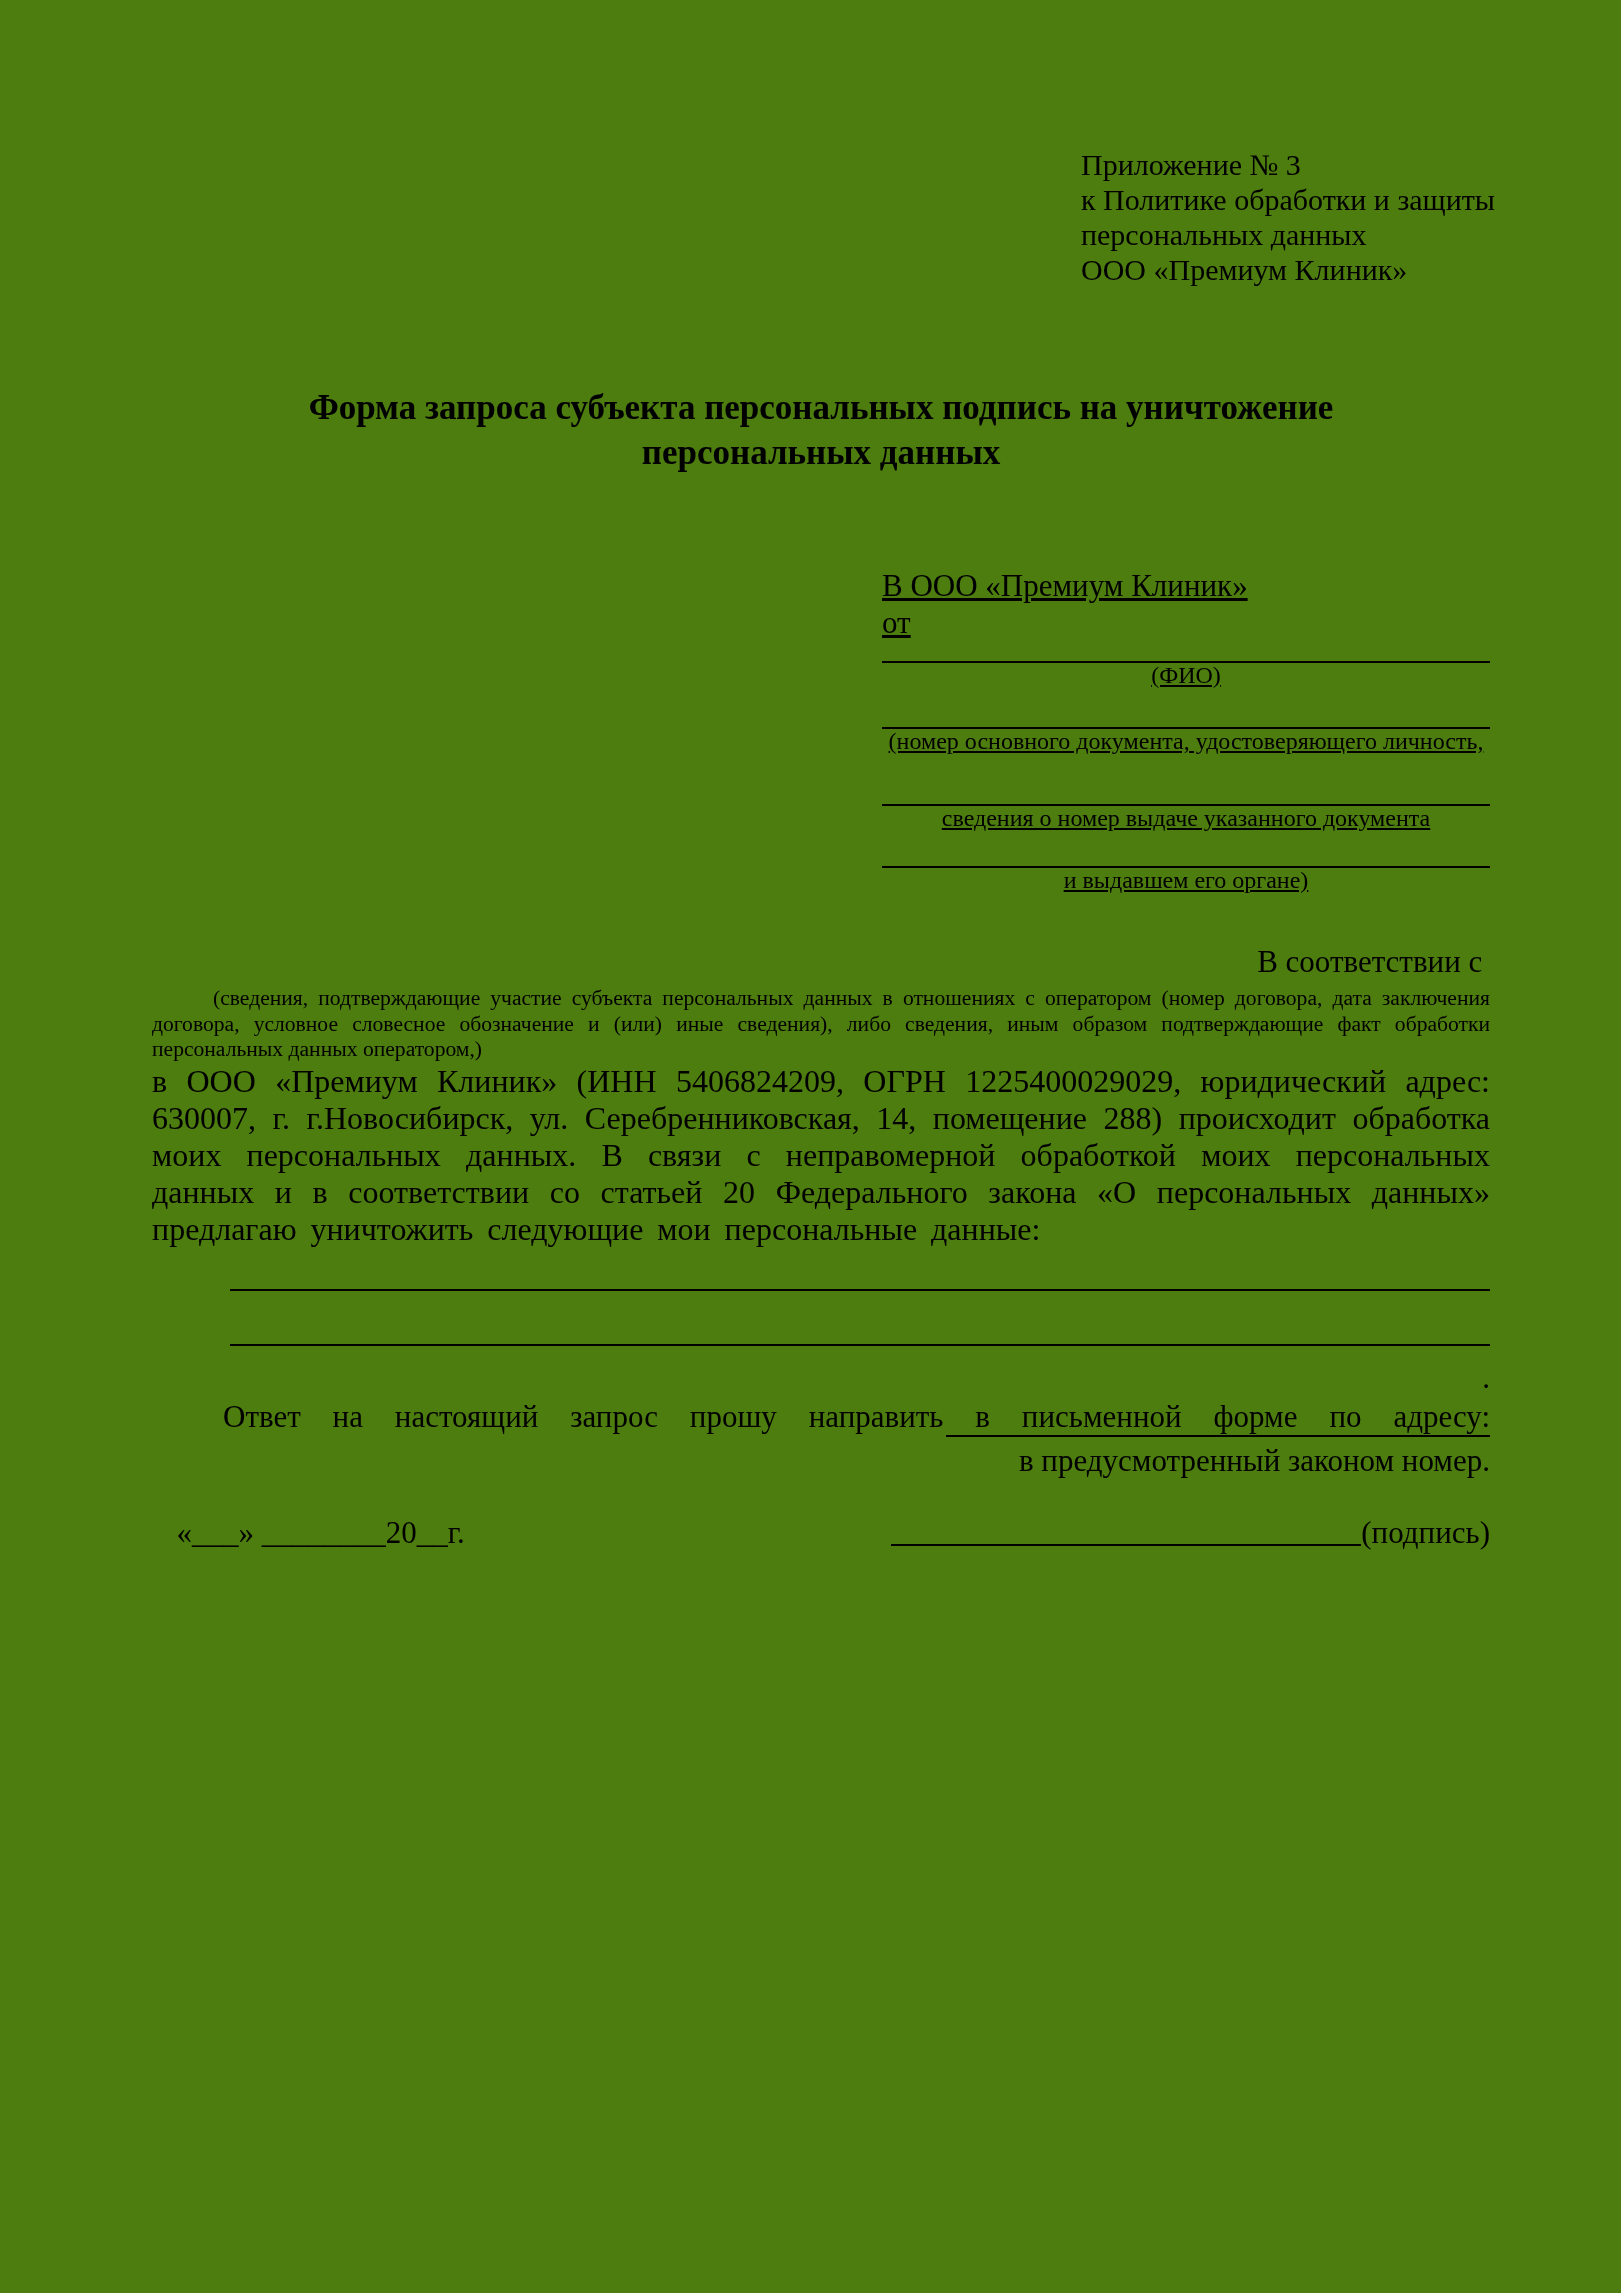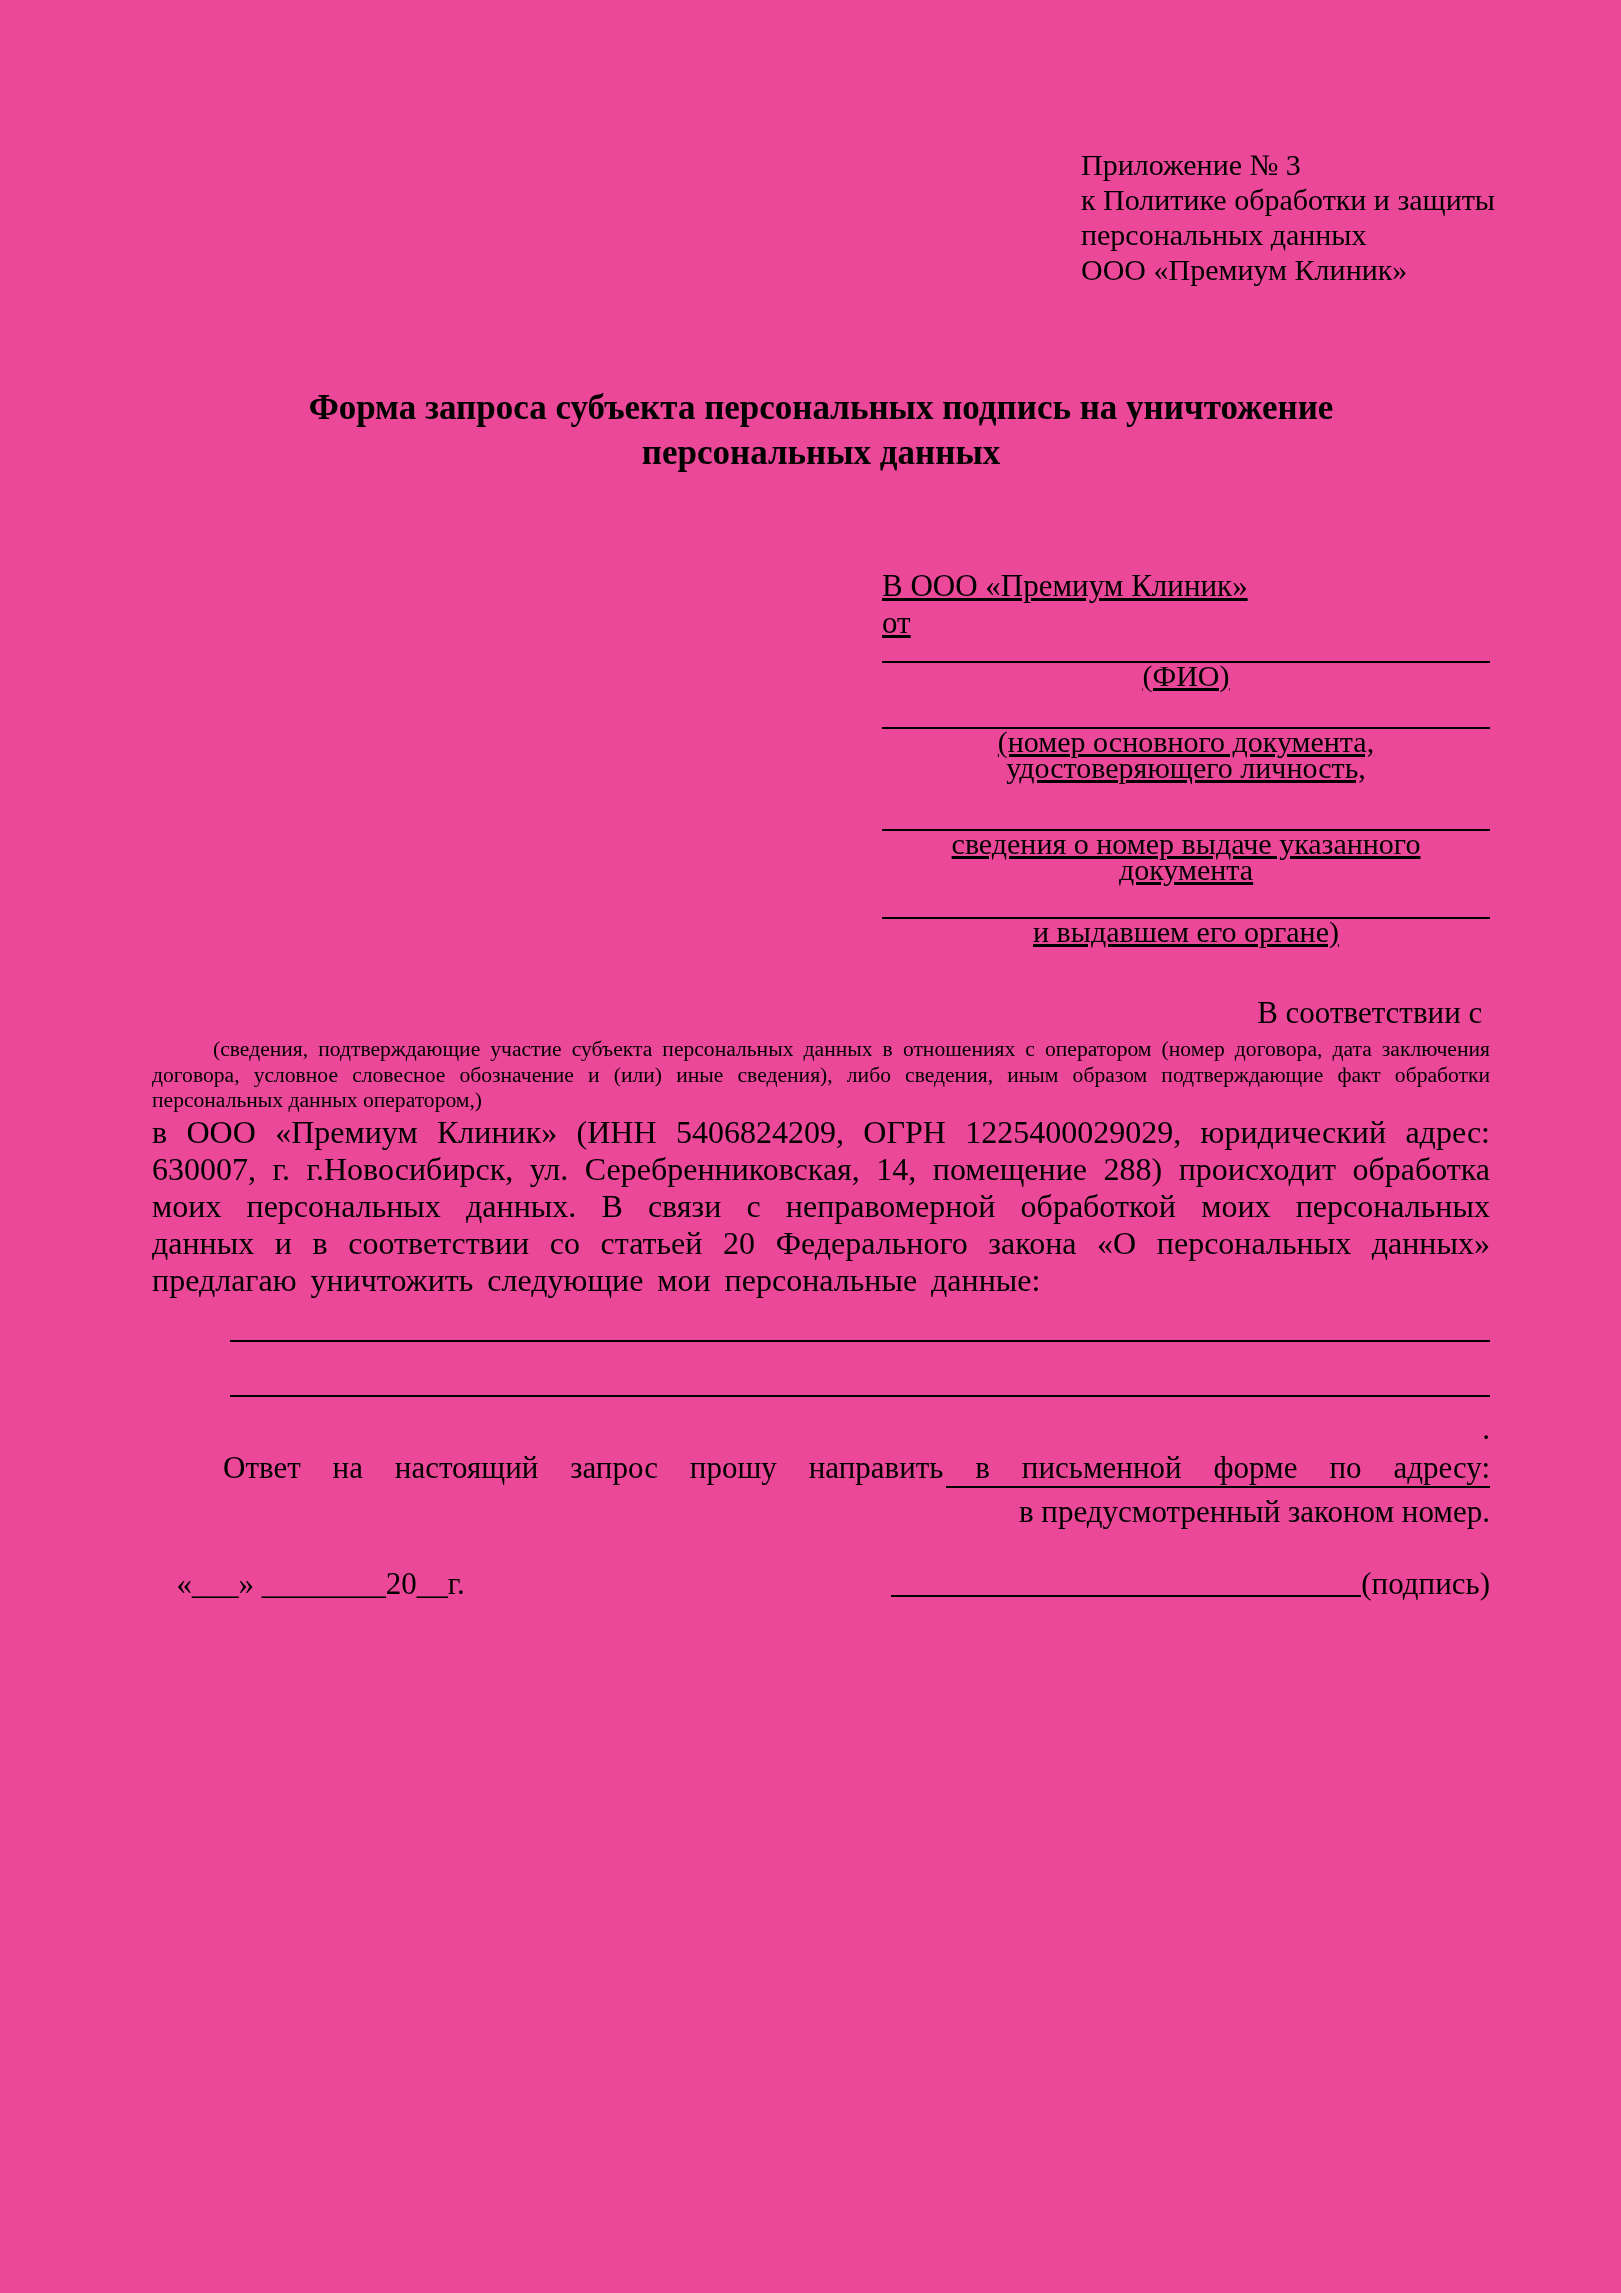--- a/index.html
+++ b/index.html
@@ -1,38 +1,38 @@
 <!DOCTYPE html>
 <html><head>
 <meta charset="utf-8">
 <style>
   html, body { margin: 0; padding: 0; background: #ffffff; }
   .page {
     position: relative;
     width: 1621px;
     height: 2294px;
-    background: #ec4899;
+    background: #4d7c0f;
     color: #000000;
     font-family: "Liberation Serif", "DejaVu Serif", serif;
     box-sizing: border-box;
     padding: 147px 131px 0 152px;
     overflow: hidden;
   }
   
   .appendix { margin-left: 929px; font-size: 30px; line-height: 35px; white-space: nowrap; }
   
   .doc-title { margin-top: 98px; text-align: center; font-weight: 700; font-size: 35px; line-height: 45px; }
   
   .addressee { margin-top: 92px; margin-left: 730px; width: 608px; font-size: 31px; line-height: 37px; text-decoration: underline; }
   .rule { border-bottom: 2px solid #000; height: 0; }
   .addressee .u1 { margin-top: 19.6px; }
   .addressee .u2 { margin-top: 39px; }
   .addressee .u3 { margin-top: 49px; }
   .addressee .u4 { margin-top: 35px; }
-  .caption { text-align: center; font-size: 30px; line-height: 25.5px; }
+  .caption { text-align: center; font-size: 24px; line-height: 25.5px; }
   
   .row { display: flex; align-items: flex-end; font-size: 31px; line-height: 37px; flex-direction: column; }
   .fill { flex: 1; border-bottom: 2px solid #000; height: 0; margin-bottom: 4.9px; }
   .accordance { margin-top: 49px; }
   .lead-indent { padding-left: 71px; white-space: pre; }
   .footnote { font-size: 21.6px; line-height: 25.5px; text-align: justify; text-indent: 61px; }
   .main-para { font-size: 32px; line-height: 37px; text-align: justify; word-spacing: 5.9px; }
   .blank-line { border-bottom: 2px solid #000; height: 0; margin-left: 78px; }
   .bl1 { margin-top: 41px; }
   .bl2 { margin-top: 53px; }

